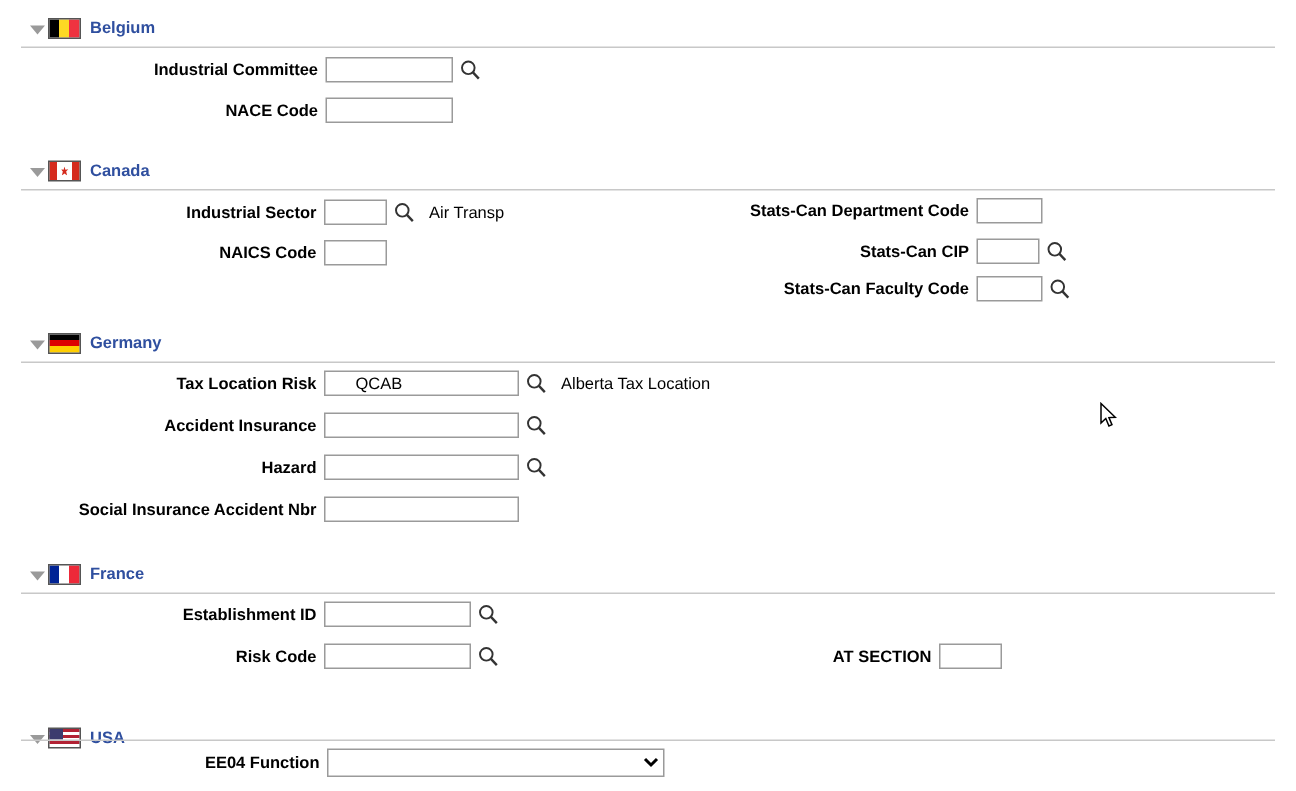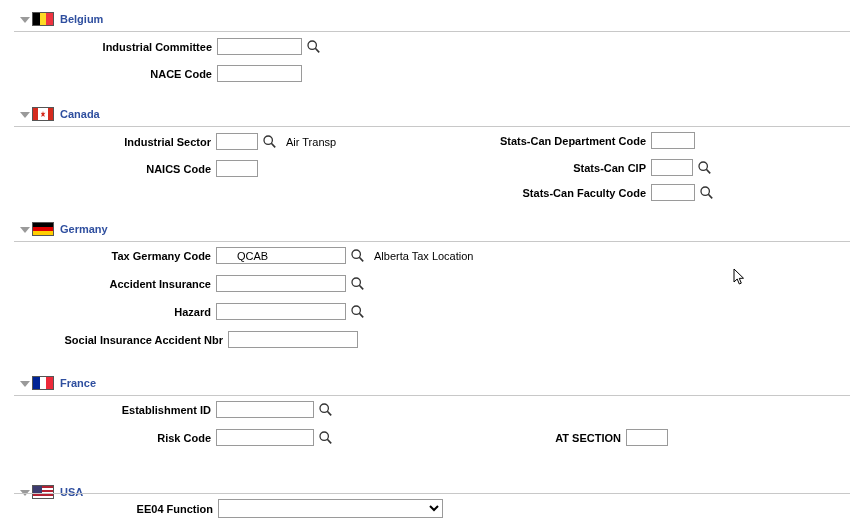--- a/index.html
+++ b/index.html
@@ -231,21 +231,21 @@
   </div>
 
   <div class="section-header" style="top:218px; position:absolute; left:0;">
     <span class="collapse-arrow"></span>
     <span class="flag flag-germany" style="margin-left:14px;"></span>
     <span class="section-title">Germany</span>
   </div>
   <div class="divider" style="position:absolute; top:239px; left:0; right:0;"></div>
 
   <div class="field-row" style="top:247px; left:105px;">
-    <span class="field-label" style="width:106px;">Tax Germany Code</span>
+    <span class="field-label" style="width:106px;">Tax Location Risk</span>
     <input class="field-input" style="width: 130px;" type="text" value="QCAB">
     <span class="lookup">
       <svg width="15" height="15" viewBox="0 0 15 15">
           <circle cx="6.2" cy="6.2" r="4.2" fill="#fff" stroke="#333" stroke-width="1.3"></circle>
           <line x1="9.3" y1="9.3" x2="13.2" y2="13.4" stroke="#333" stroke-width="1.6"></line>
         </svg>
     </span>
     <span class="side-text" style="">Alberta Tax Location</span>
   </div>
 
@@ -264,21 +264,21 @@
     <span class="field-label" style="width:106px;">Hazard</span>
     <input class="field-input" style="width: 130px;" type="text" value="">
     <span class="lookup">
       <svg width="15" height="15" viewBox="0 0 15 15">
           <circle cx="6.2" cy="6.2" r="4.2" fill="#fff" stroke="#333" stroke-width="1.3"></circle>
           <line x1="9.3" y1="9.3" x2="13.2" y2="13.4" stroke="#333" stroke-width="1.6"></line>
         </svg>
     </span>
   </div>
 
-  <div class="field-row" style="top:331px; left:52px;align-items:center;">
+  <div class="field-row" style="top:331px; left:40px;align-items:center;">
     <span class="field-label" style="width:171px;">Social Insurance Accident Nbr</span>
     <input class="field-input" style="width: 130px;" type="text" value="">
   </div>
 
   <div class="section-header" style="top:372px; position:absolute; left:0;">
     <span class="collapse-arrow"></span>
     <span class="flag flag-france" style="margin-left:14px;"></span>
     <span class="section-title">France</span>
   </div>
   <div class="divider" style="position:absolute; top:393px; left:0; right:0;"></div>

